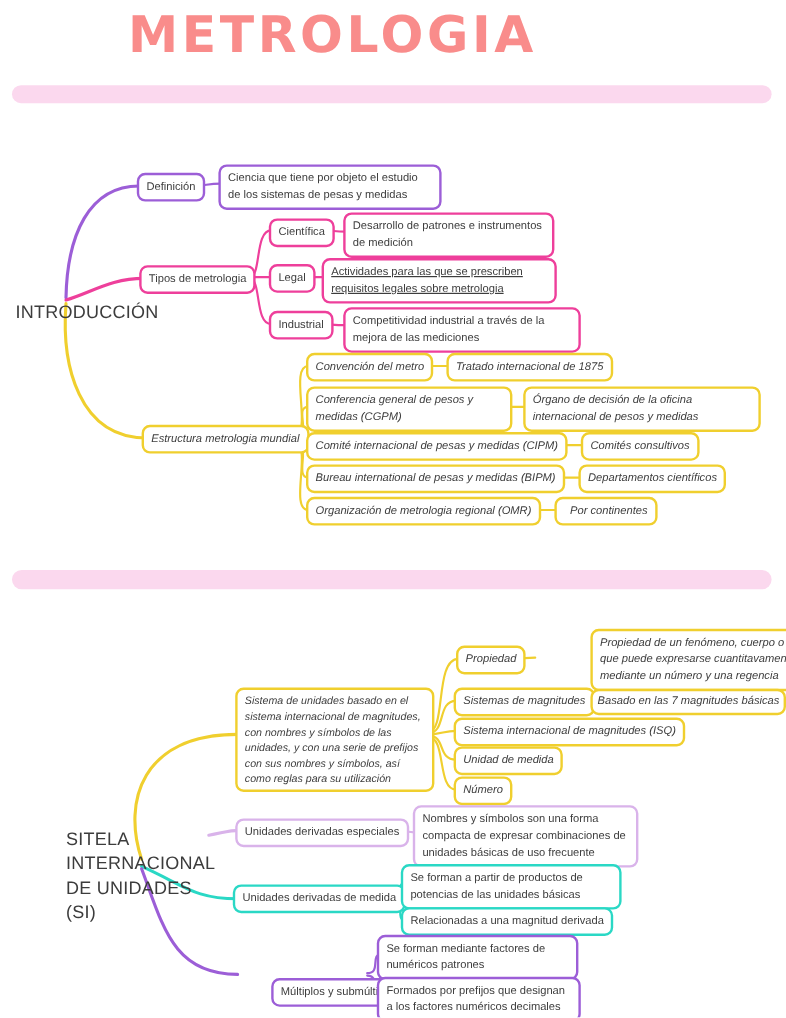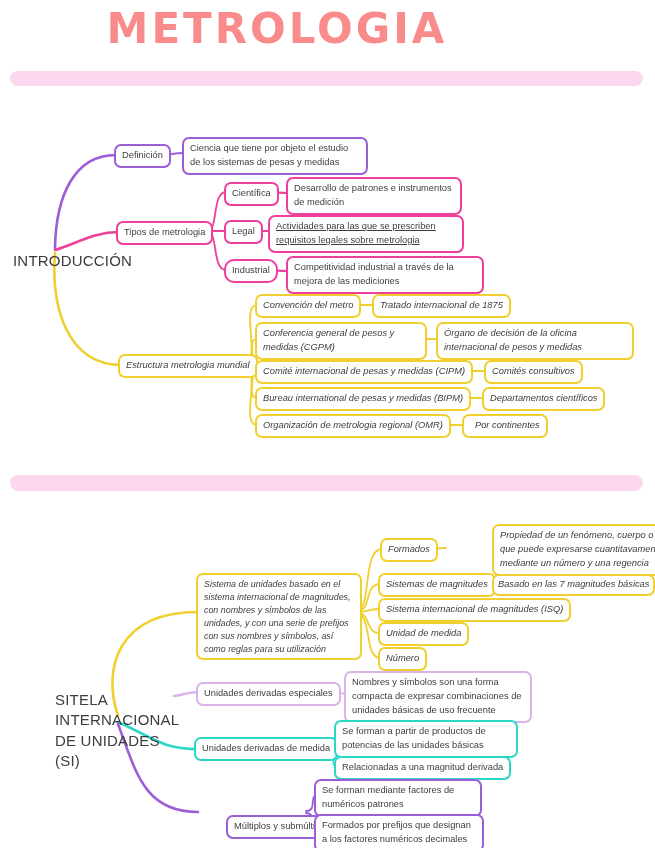--- a/index.html
+++ b/index.html
@@ -102,41 +102,41 @@
     <div class="root-label" style="left:13px;top:251px;">INTRODUCCIÓN</div>
 
     <div class="node c-purple" style="left:114px;top:144px;">Definición</div>
     <div class="node c-purple wrap" style="left:182px;top:137px;width:170px;">Ciencia que tiene por objeto el estudio de los sistemas de pesas y medidas</div>
 
     <div class="node c-pink" style="left:116px;top:221px;">Tipos de metrologia</div>
     <div class="node c-pink" style="left:224px;top:182px;">Científica</div>
     <div class="node c-pink wrap" style="left:286px;top:177px;width:160px;">Desarrollo de patrones e instrumentos de medición</div>
     <div class="node c-pink" style="left:224px;top:220px;">Legal</div>
     <div class="node c-pink wrap" style="left:268px;top:215px;width:180px;text-decoration:underline;">Actividades para las que se prescriben requisitos legales sobre metrologia</div>
-    <div class="node c-pink" style="left:224px;top:259px;border-radius:10px;">Industrial</div>
+    <div class="node c-pink" style="left:224px;top:259px;">Industrial</div>
     <div class="node c-pink wrap" style="left:286px;top:256px;width:182px;">Competitividad industrial a través de la mejora de las mediciones</div>
 
     <div class="node c-yellow" style="left:118px;top:354px;">Estructura metrologia mundial</div>
     <div class="node c-yellow" style="left:255px;top:294px;">Convención del metro</div>
     <div class="node c-yellow" style="left:372px;top:294px;">Tratado internacional de 1875</div>
     <div class="node c-yellow wrap" style="left:255px;top:322px;width:156px;">Conferencia general de pesos y medidas (CGPM)</div>
     <div class="node c-yellow wrap" style="left:436px;top:322px;width:182px;">Órgano de decisión de la oficina internacional de pesos y medidas</div>
     <div class="node c-yellow" style="left:255px;top:360px;">Comité internacional de pesas y medidas (CIPM)</div>
     <div class="node c-yellow" style="left:484px;top:360px;">Comités consultivos</div>
     <div class="node c-yellow" style="left:255px;top:387px;">Bureau international de pesas y medidas (BIPM)</div>
     <div class="node c-yellow" style="left:482px;top:387px;">Departamentos científicos</div>
     <div class="node c-yellow" style="left:255px;top:414px;">Organización de metrologia regional (OMR)</div>
     <div class="node c-yellow" style="left:462px;top:414px;padding-left:11px;">Por continentes</div>
   </section>
 
   <section class="layer">
     <div class="root-label" style="left:55px;top:690px;width:132px;">SITELA INTERNACIONAL DE UNIDADES (SI)</div>
 
     <div class="node c-yellow wrap small-font" style="left:196px;top:573px;width:150px;">Sistema de unidades basado en el sistema internacional de magnitudes, con nombres y símbolos de las unidades, y con una serie de prefijos con sus nombres y símbolos, así como reglas para su utilización</div>
-    <div class="node c-yellow" style="left:380px;top:538px;">Formados</div>
+    <div class="node c-yellow" style="left:380px;top:538px;">Propiedad</div>
     <div class="node c-yellow wrap" style="left:444px;top:524px;width:196px;margin-left:48px;">Propiedad de un fenómeno, cuerpo o sustancia que puede expresarse cuantitavamente mediante un número y una regencia</div>
     <div class="node c-yellow" style="left:378px;top:573px;">Sistemas de magnitudes</div>
     <div class="node c-yellow tight" style="left:492px;top:574px;">Basado en las 7 magnitudes básicas</div>
     <div class="node c-yellow" style="left:378px;top:598px;">Sistema internacional de magnitudes (ISQ)</div>
     <div class="node c-yellow" style="left:378px;top:622px;">Unidad de medida</div>
     <div class="node c-yellow" style="left:378px;top:647px;">Número</div>
 
     <div class="node c-lavender" style="left:196px;top:682px;">Unidades derivadas especiales</div>
     <div class="node c-lavender wrap" style="left:344px;top:671px;width:172px;">Nombres y símbolos son una forma compacta de expresar combinaciones de unidades básicas de uso frecuente</div>
 

